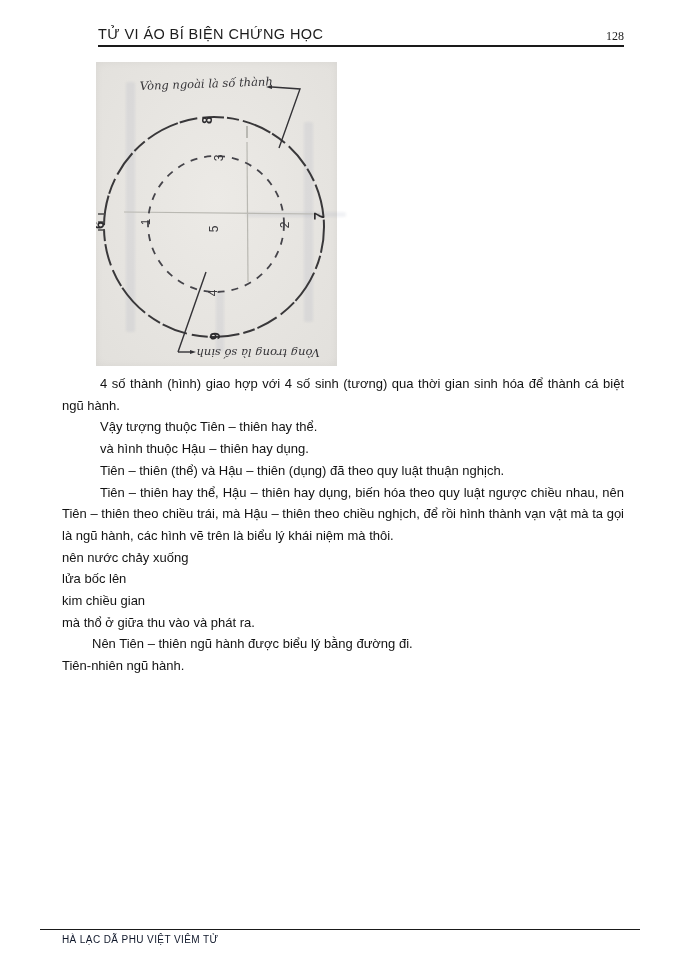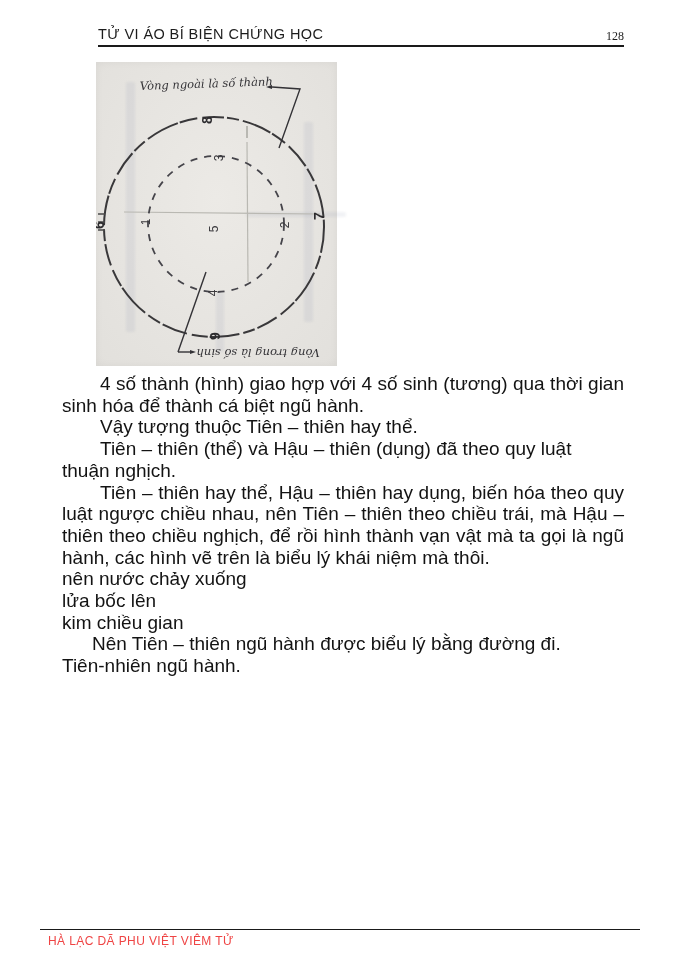--- a/index.html
+++ b/index.html
@@ -38,36 +38,36 @@
   .bleed{
     position:absolute;background:rgba(115,130,160,0.10);
     filter:blur(1.2px);border-radius:2px;
   }
   .figure svg{position:absolute;left:0;top:0;filter:blur(0.25px);}
   .hand{font-family:"DejaVu Serif",serif;font-style:italic;}
 
   
   .body-text{
     position:absolute;left:62px;right:62px;top:373px;
-    font-size:19px;line-height:21.7px;color:#131313;
+    font-size:13px;line-height:21.7px;color:#131313;
   }
   .body-text p{margin:0;}
   p.indent{text-indent:38px;}
   p.justify{text-align:justify;}
   .center-block{width:460px;text-align:left;}
   p.small-indent{padding-left:30px;}
 
   
   .footer{
     position:absolute;left:40px;right:46px;top:929px;
     border-top:1.5px solid #1a1a1a;
   }
   .footer-text{
-    margin-top:4px;margin-left:8px;
-    font-size:12px;letter-spacing:.4px;color:#ef4444;
+    margin-top:4px;margin-left:22px;
+    font-size:10px;letter-spacing:.4px;color:#0f172a;
   }
 </style>
 </head>
 <body>
 
 <div class="page">
 
   <div class="header">
     <span class="header-title">TỬ VI ÁO BÍ BIỆN CHỨNG HỌC</span>
     <span class="page-number">128</span>
@@ -111,26 +111,28 @@
       <line x1="110" y1="210" x2="82" y2="290" stroke="#333236" stroke-width="1.4"></line>
       <line x1="82" y1="290" x2="95" y2="290" stroke="#333236" stroke-width="1.4"></line>
       <path d="M100 290 l-6 -2 v4 z" fill="#333236"></path>
       <text x="162" y="293" class="hand" font-size="11.5" fill="#333236" text-anchor="middle" transform="rotate(180 162 290)">Vòng trong là số sinh</text>
     </svg>
   </div>
 
   <div class="body-text">
     <p class="indent justify">4 số thành (hình) giao hợp với 4 số sinh (tương) qua thời gian sinh hóa để thành cá biệt ngũ hành.</p>
     <p class="indent">Vậy tượng thuộc Tiên – thiên hay thể.</p>
+    <p class="indent">và hình thuộc Hậu – thiên hay dụng.</p>
     <p class="indent">Tiên – thiên (thể) và Hậu – thiên (dụng) đã theo quy luật thuận nghịch.</p>
     <p class="indent justify">Tiên – thiên hay thể, Hậu – thiên hay dụng, biến hóa theo quy luật ngược chiều nhau, nên Tiên – thiên theo chiều trái, mà Hậu – thiên theo chiều nghịch, để rồi hình thành vạn vật mà ta gọi là ngũ hành, các hình vẽ trên là biểu lý khái niệm mà thôi.</p>
     <div class="center-block">
       <p>nên nước chảy xuống</p>
       <p>lửa bốc lên</p>
       <p>kim chiều gian</p>
+      <p>mà thổ ở giữa thu vào và phát ra.</p>
     </div>
     <p class="small-indent">Nên Tiên – thiên ngũ hành được biểu lý bằng đường đi.</p>
     <p>Tiên-nhiên ngũ hành.</p>
   </div>
 
   <div class="footer">
     <div class="footer-text">HÀ LẠC DÃ PHU VIỆT VIÊM TỬ</div>
   </div>
 
 </div>

